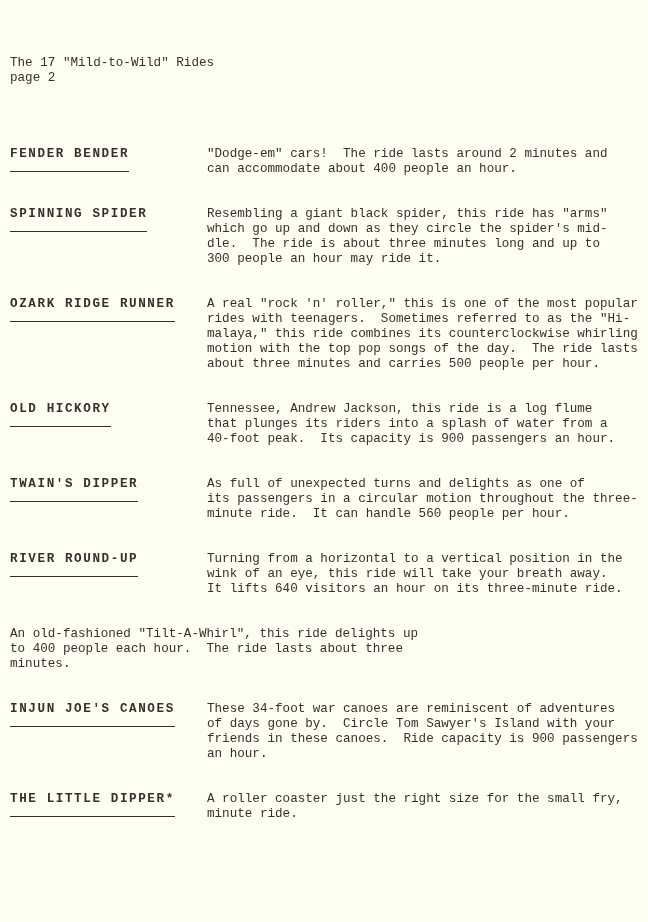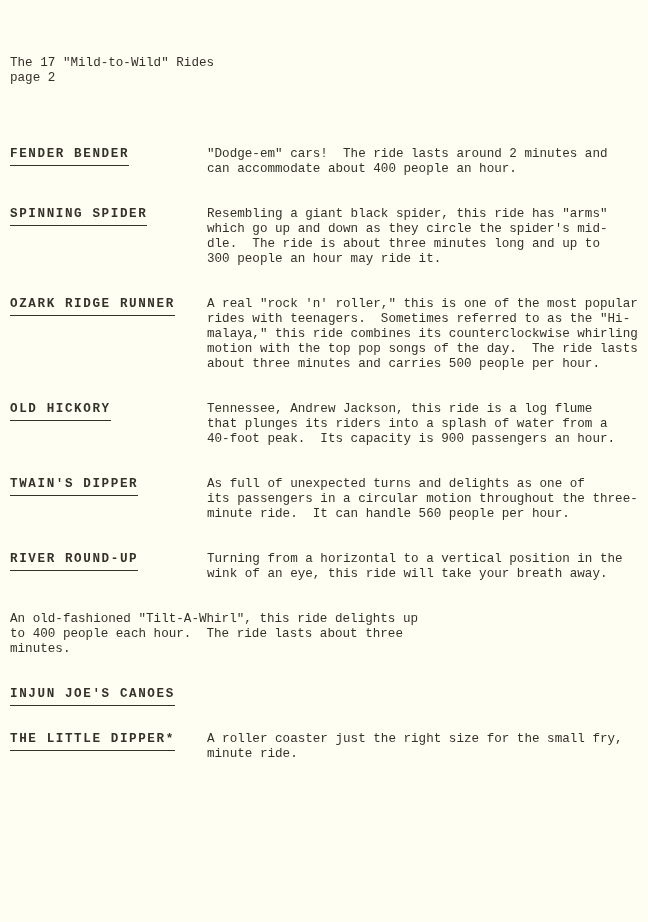--- a/index.html
+++ b/index.html
@@ -18,21 +18,21 @@
     overflow: hidden;
   }
   .header { margin-bottom: 61px; }
   .header div { white-space: pre-wrap; }
   .row { display: flex; margin-bottom: 30px; }
   .label { flex: 0 0 197px; width: 197px; }
   .ride-name {
     font-weight: bold;
     letter-spacing: 1.6px;
     border-bottom: 1.5px solid var(--ink, #34312a);
-    padding-bottom: 4px;
+    padding-bottom: 10px;
     white-space: nowrap;
   }
   .desc { flex: 1 1 auto; }
   .desc div { white-space: pre-wrap; }
 </style>
 </head>
 <body>
 
 <div class="page" style="--paper: #FFFEF2; --ink: #34312A;">
   <div class="header">
@@ -97,35 +97,42 @@
         </div>
   </div>
 
   <div class="row">
     <div class="label">
       <span class="ride-name">RIVER ROUND-UP</span>
     </div>
     <div class="desc">
           <div>Turning from a horizontal to a vertical position in the</div>
           <div>wink of an eye, this ride will take your breath away.</div>
+          <div>It lifts 640 visitors an hour on its three-minute ride.</div>
         </div>
   </div>
 
   <div class="row">
     <div class="desc">
           <div>An old-fashioned "Tilt-A-Whirl", this ride delights up</div>
           <div>to 400 people each hour.  The ride lasts about three</div>
           <div>minutes.</div>
         </div>
   </div>
 
   <div class="row">
     <div class="label">
       <span class="ride-name">INJUN JOE'S CANOES</span>
     </div>
+    <div class="desc">
+          <div>These 34-foot war canoes are reminiscent of adventures</div>
+          <div>of days gone by.  Circle Tom Sawyer's Island with your</div>
+          <div>friends in these canoes.  Ride capacity is 900 passengers</div>
+          <div>an hour.</div>
+        </div>
   </div>
 
   <div class="row">
     <div class="label">
       <span class="ride-name">THE LITTLE DIPPER*</span>
     </div>
     <div class="desc">
           <div>A roller coaster just the right size for the small fry,</div>
           <div>minute ride.</div>
         </div>

